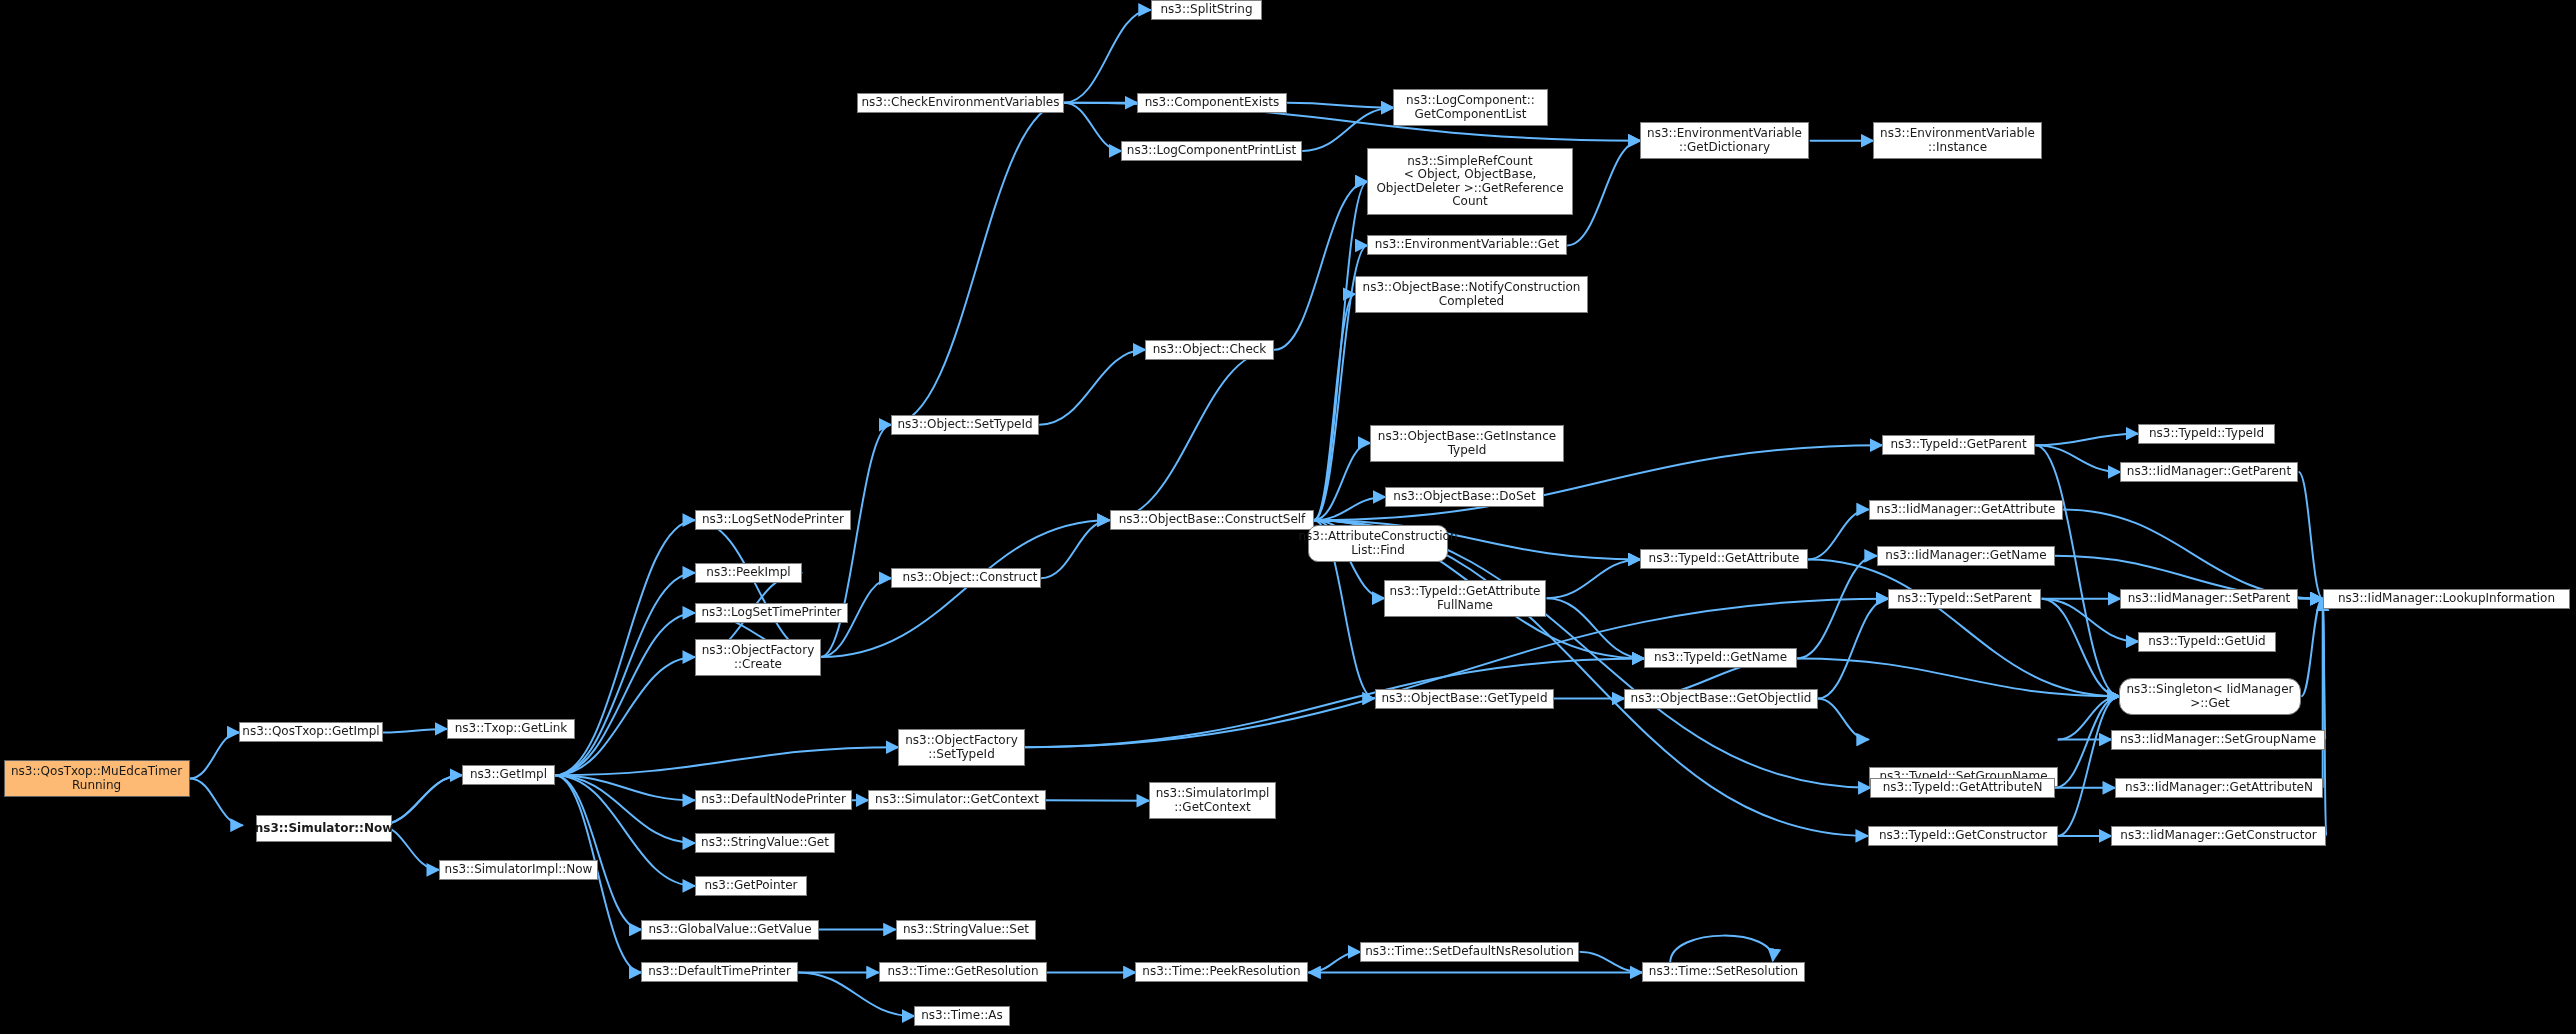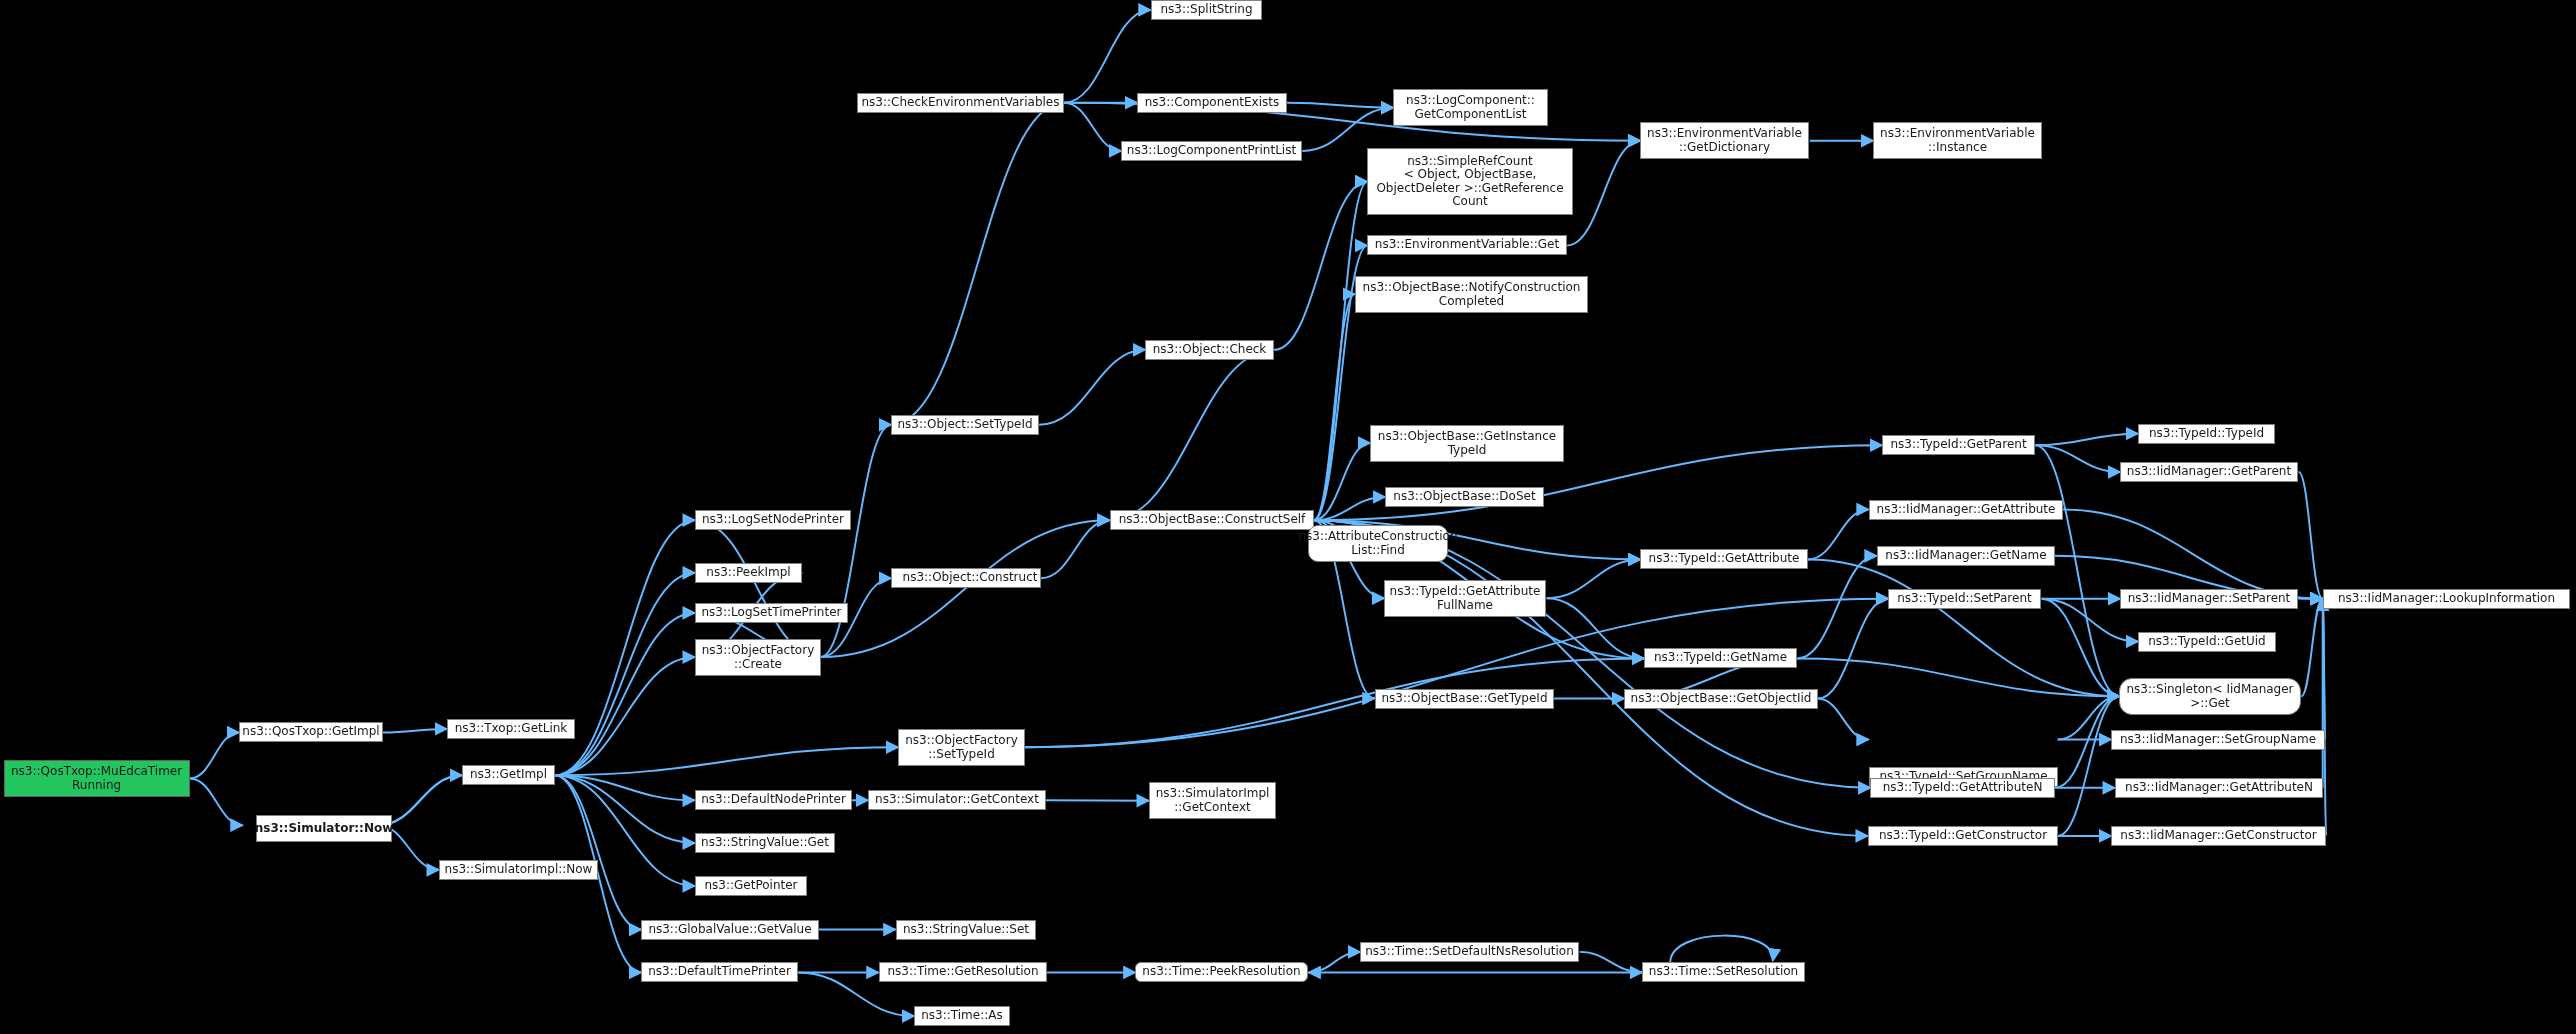--- a/index.html
+++ b/index.html
@@ -2,21 +2,21 @@
 <html style="font-size:14.3px"><head>
 <meta charset="utf-8">
 <style>
   html,body{margin:0;padding:0;background:#000;}
   #canvas{position:relative;width:2576px;height:1035px;background:#000;overflow:hidden;
           font-family:"DejaVu Sans","Liberation Sans",sans-serif;}
   svg.edges{position:absolute;left:0;top:0;width:2576px;height:1035px;pointer-events:none;}
   .node{position:absolute;box-sizing:border-box;background:#ffffff;border:0.9px solid #808080;
         color:#1a1a1a;font-size:12px;line-height:13.4px;display:flex;align-items:center;
         justify-content:center;text-align:center;white-space:pre;letter-spacing:0px;}
-  .node.root{background:#22c55e;border:0.9px solid #606060;}
+  .node.root{background:#fdba74;border:0.9px solid #606060;}
 </style>
 </head>
 <body>
 
 <div id="canvas">
   <svg class="edges" id="edge-layer" xmlns="http://www.w3.org/2000/svg" viewBox="0 0 2888 1160">
     <defs>
       <marker id="arrow" viewBox="0 0 10 10" refX="9" refY="5" markerWidth="7" markerHeight="7" orient="auto-start-reverse">
         <path d="M 0 0 L 10 5 L 0 10 z" fill="#63b8ff"></path>
       </marker>
@@ -164,21 +164,21 @@
 FullName</div>
       <div class="node" style="left: 1375px; top: 689px; width: 179px; height: 19.6px;">ns3::ObjectBase::GetTypeId</div>
       <div class="node" style="left: 1640px; top: 549px; width: 168px; height: 19.6px;">ns3::TypeId::GetAttribute</div>
       <div class="node" style="left: 1644px; top: 648px; width: 153px; height: 19.6px;">ns3::TypeId::GetName</div>
       <div class="node" style="left: 1624px; top: 689px; width: 194px; height: 19.6px;">ns3::ObjectBase::GetObjectIid</div>
       <div class="node" style="left: 868px; top: 790px; width: 178px; height: 19.6px;">ns3::Simulator::GetContext</div>
       <div class="node" style="left: 1149px; top: 782px; width: 127px; height: 37px;">ns3::SimulatorImpl
 ::GetContext</div>
       <div class="node" style="left: 896px; top: 920px; width: 140px; height: 19.6px;">ns3::StringValue::Set</div>
       <div class="node" style="left: 879px; top: 962px; width: 168px; height: 19.6px;">ns3::Time::GetResolution</div>
-      <div class="node" style="left: 1135px; top: 962px; width: 173px; height: 19.6px; border-radius: 6px;">ns3::Time::PeekResolution</div>
+      <div class="node" style="left: 1135px; top: 962px; width: 173px; height: 19.6px;">ns3::Time::PeekResolution</div>
       <div class="node" style="left: 914px; top: 1006px; width: 96px; height: 19.6px;">ns3::Time::As</div>
       <div class="node" style="left: 1360px; top: 942px; width: 219px; height: 19.6px;">ns3::Time::SetDefaultNsResolution</div>
       <div class="node" style="left: 1642px; top: 962px; width: 163px; height: 19.6px;">ns3::Time::SetResolution</div>
       <div class="node" style="left: 1869px; top: 500px; width: 194px; height: 19.6px;">ns3::IidManager::GetAttribute</div>
       <div class="node" style="left: 1877px; top: 546px; width: 178px; height: 19.6px;">ns3::IidManager::GetName</div>
       <div class="node" style="left: 1888px; top: 589px; width: 153px; height: 19.6px;">ns3::TypeId::SetParent</div>
       <div class="node" style="left: 1882px; top: 435px; width: 153px; height: 19.6px;">ns3::TypeId::GetParent</div>
       <div class="node" style="left: 2138px; top: 424px; width: 137px; height: 19.6px;">ns3::TypeId::TypeId</div>
       <div class="node" style="left: 2120px; top: 462px; width: 178px; height: 19.6px;">ns3::IidManager::GetParent</div>
       <div class="node" style="left: 2120px; top: 589px; width: 178px; height: 19.6px;">ns3::IidManager::SetParent</div>

